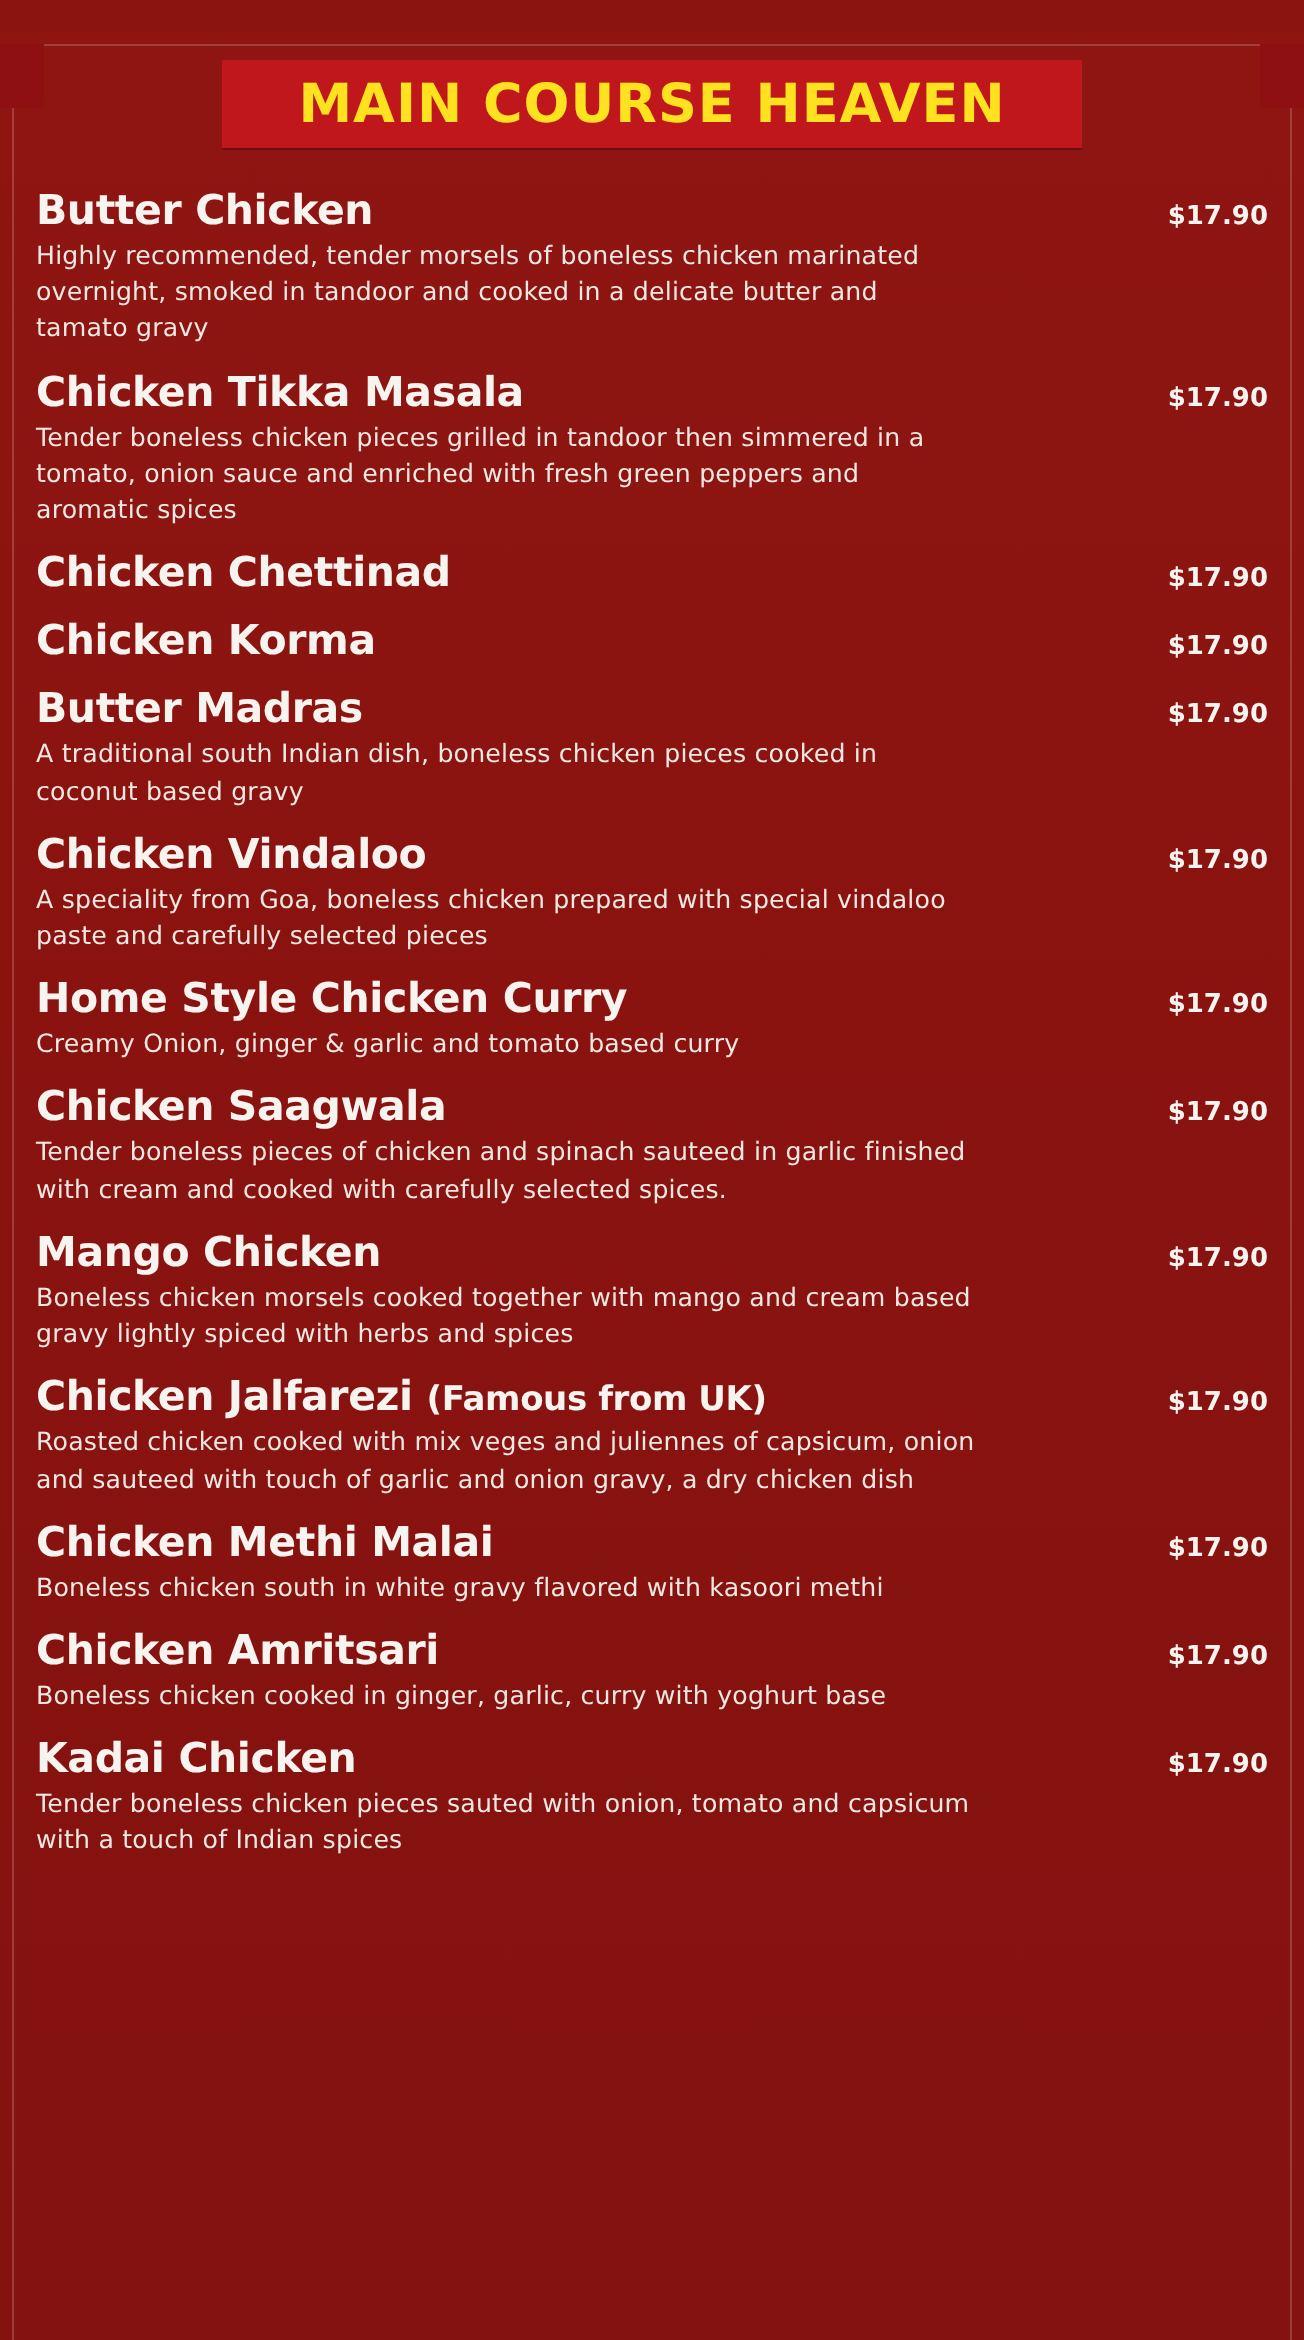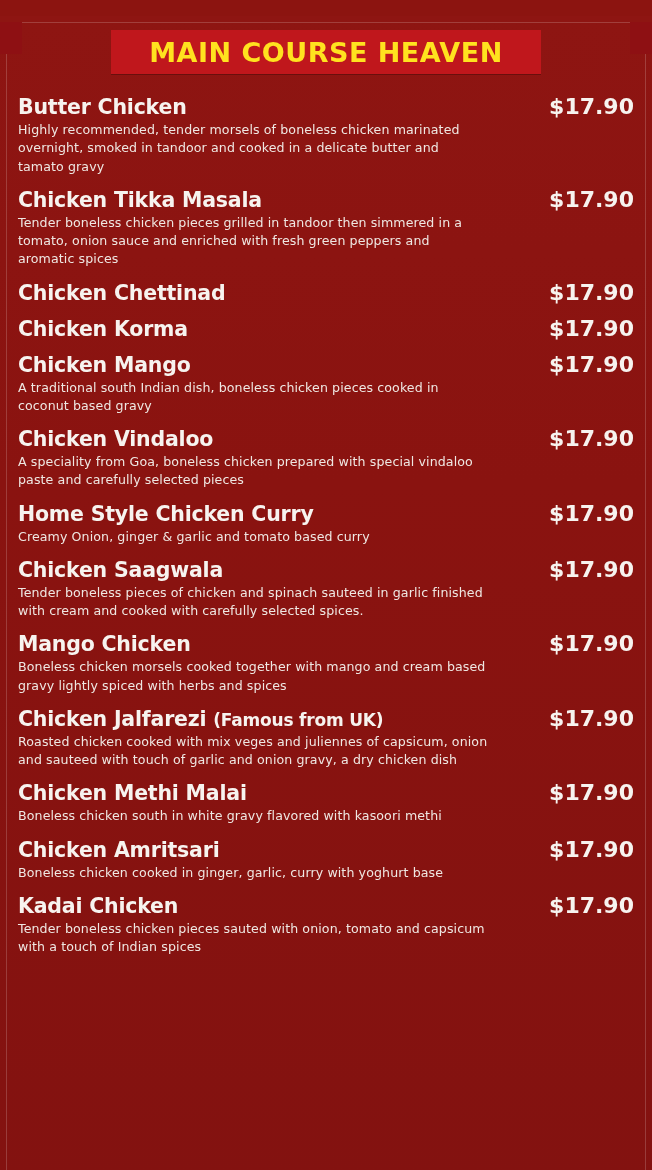--- a/index.html
+++ b/index.html
@@ -95,21 +95,21 @@
     color: #f7f3ef;
     line-height: 1.12;
   }
   .item-name .note {
     font-size: 17px;
     font-weight: bold;
   }
   .item-price {
     font-family: "DejaVu Sans", sans-serif;
     font-weight: bold;
-    font-size: 22px;
+    font-size: 13px;
     color: #f7f3ef;
     white-space: nowrap;
     flex: 0 0 auto;
   }
   .item-desc {
     font-family: "DejaVu Sans", sans-serif;
     font-size: 12.6px;
     line-height: 1.45;
     color: #efe7e2;
     max-width: 470px;
@@ -157,21 +157,21 @@
 
     <div class="item">
       <div class="item-head">
         <div class="item-name">Chicken Korma</div>
         <div class="item-price">$17.90</div>
       </div>
     </div>
 
     <div class="item">
       <div class="item-head">
-        <div class="item-name">Chicken Mango</div>
+        <div class="item-name">Butter Madras</div>
         <div class="item-price">$17.90</div>
       </div>
       <div class="item-desc">A traditional south Indian dish, boneless chicken pieces cooked in coconut based gravy</div>
     </div>
 
     <div class="item">
       <div class="item-head">
         <div class="item-name">Chicken Vindaloo</div>
         <div class="item-price">$17.90</div>
       </div>

